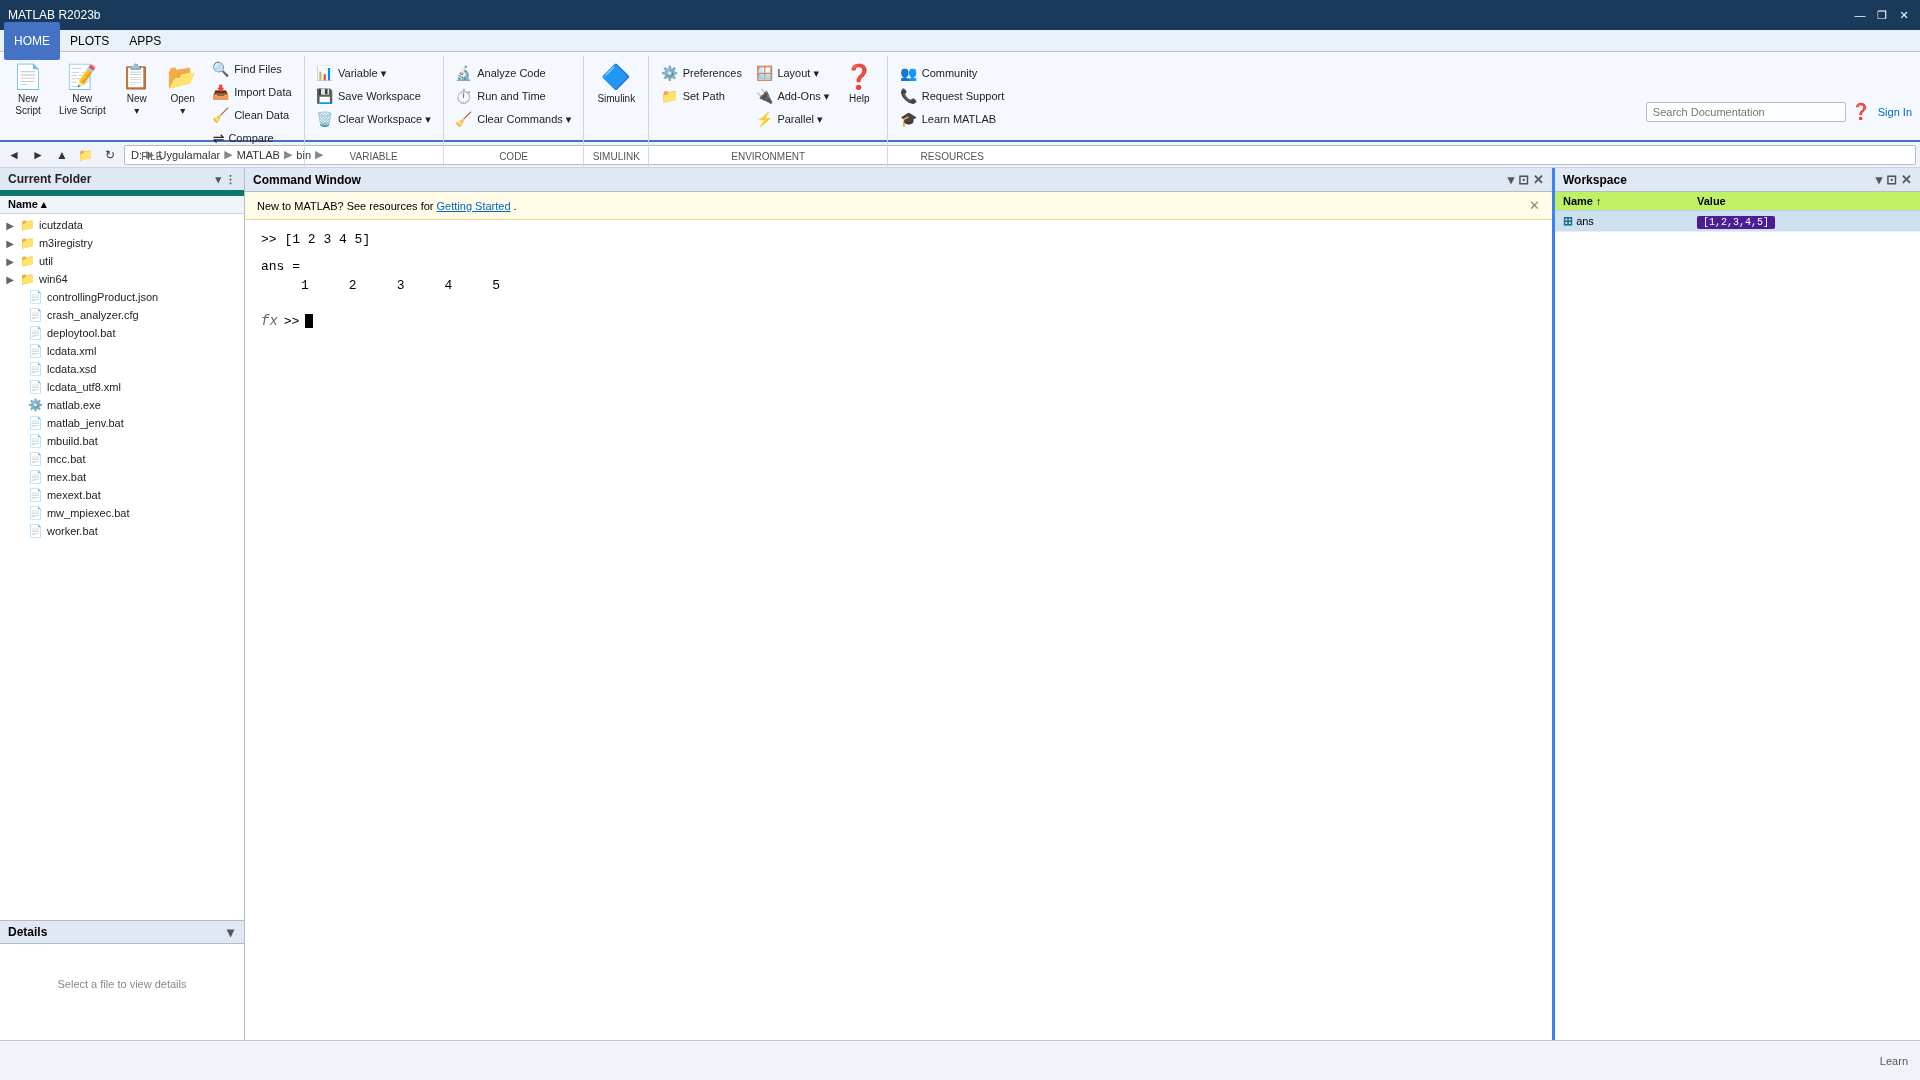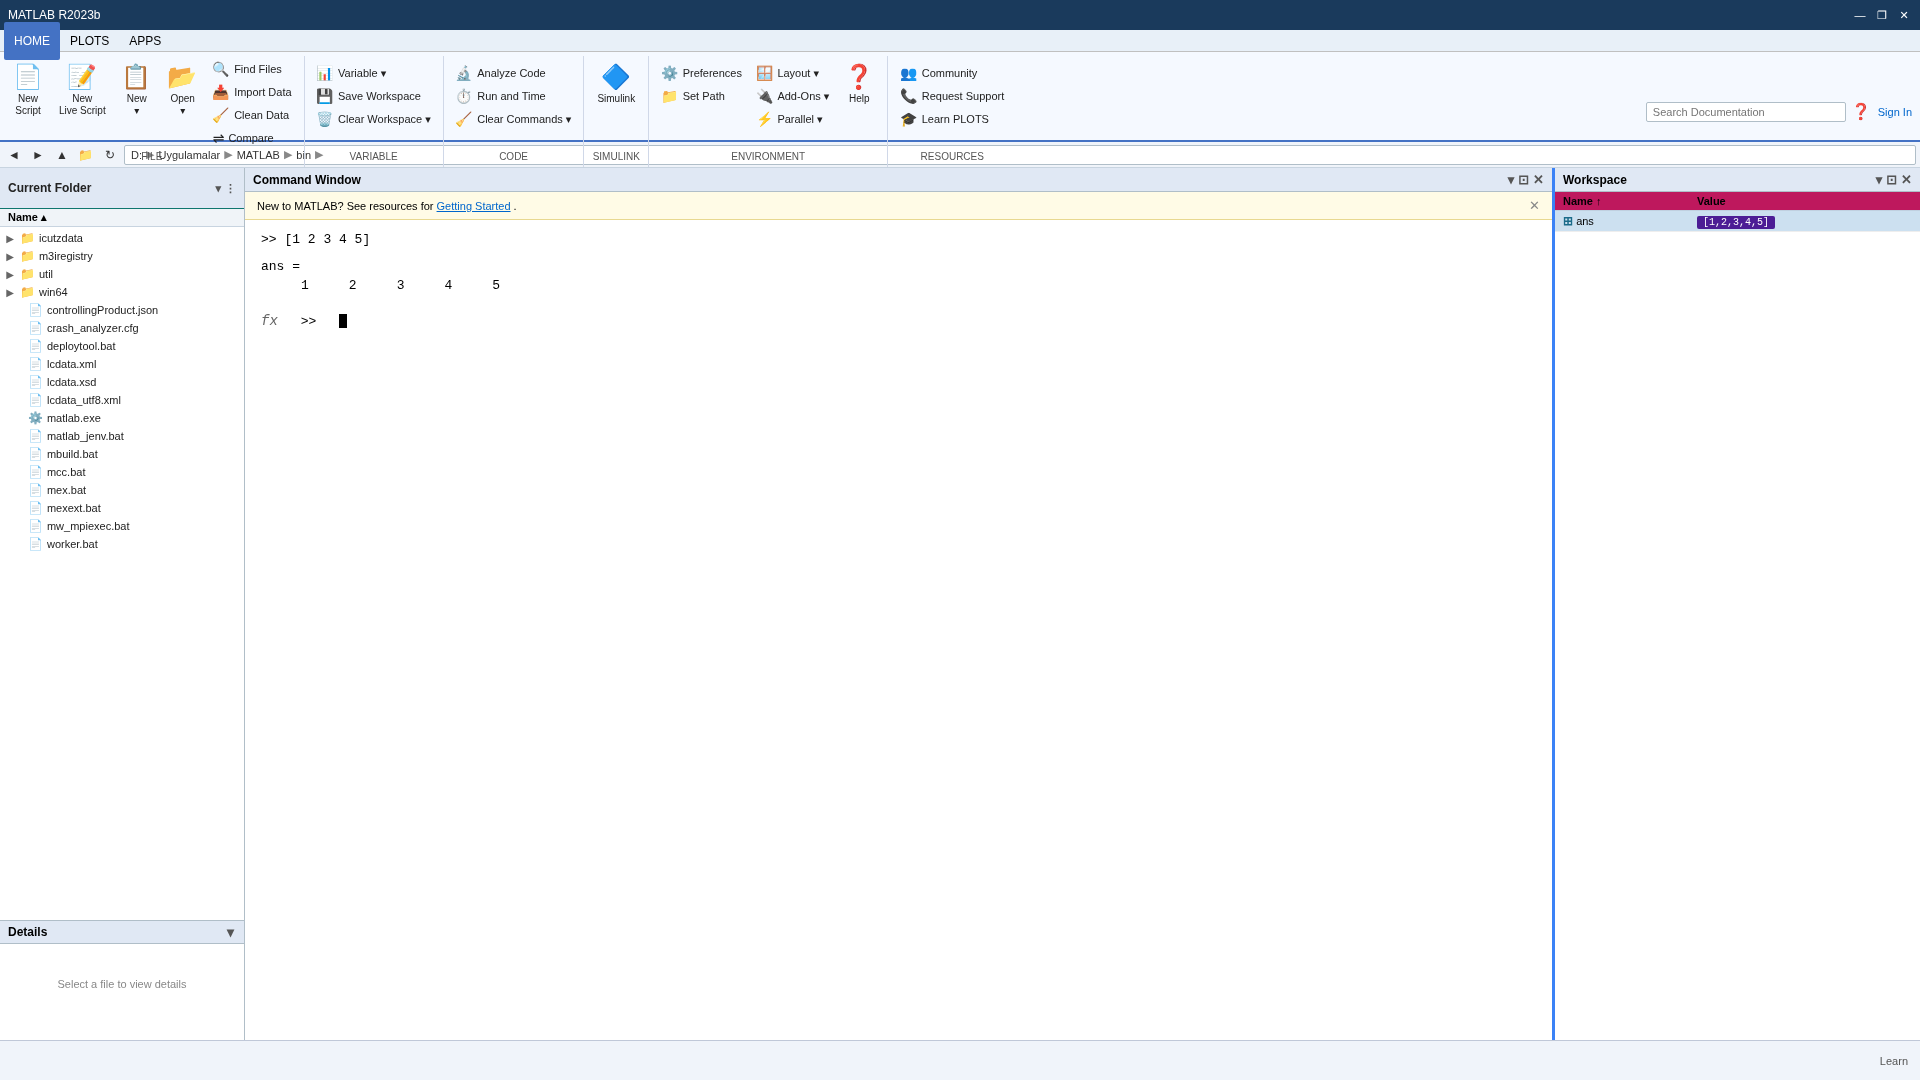--- a/index.html
+++ b/index.html
@@ -161,25 +161,25 @@
     
     #left-panel {
       width: 245px;
       display: flex;
       flex-direction: column;
       border-right: 1px solid #b0bec8;
       background: white;
     }
     .panel-header {
       background: #e0e8f4;
-      padding: 13px 8px;
+      padding: 4px 8px;
       display: flex;
       align-items: center;
       justify-content: space-between;
-      border-bottom: 1px solid #0f766e;
+      border-bottom: 6px solid #0f766e;
       font-size: 12px;
       font-weight: 600;
       color: #222;
     }
     .panel-header-icons { display: flex; gap: 4px; }
     .panel-icon { font-size: 11px; cursor: pointer; color: #555; }
 
     .file-tree {
       flex: 1;
       overflow-y: auto;
@@ -260,21 +260,21 @@
       font-size: 13px;
       overflow-y: auto;
       background: white;
     }
     .cmd-prompt { color: #000; }
     .cmd-output { color: #000; margin-top: 4px; }
     .cmd-result-row { display: flex; gap: 40px; margin-top: 4px; margin-left: 40px; }
     .cmd-input-line {
       display: flex;
       align-items: center;
-      gap: 23px;
+      gap: 6px;
       margin-top: 8px;
     }
     .fx-icon { font-style: italic; font-size: 14px; color: #666; }
 
     
     #right-panel {
       width: 365px;
       display: flex;
       flex-direction: column;
       background: white;
@@ -288,21 +288,21 @@
       border-bottom: 1px solid #b0bec8;
       font-size: 12px;
       font-weight: 600;
       gap: 45px;
     }
     .workspace-table {
       width: 100%;
       border-collapse: collapse;
     }
     .workspace-table th {
-      background: #be185d;
+      background: #bef264;
       padding: 3px 8px;
       text-align: left;
       font-size: 11px;
       font-weight: 600;
       border-bottom: 1px solid #c0d0e0;
       cursor: pointer;
     }
     .workspace-table td {
       padding: 3px 8px;
       font-size: 11px;
@@ -484,21 +484,21 @@
           <div class="ribbon-btn-small">
             <span class="icon">👥</span>
             <span>Community</span>
           </div>
           <div class="ribbon-btn-small">
             <span class="icon">📞</span>
             <span>Request Support</span>
           </div>
           <div class="ribbon-btn-small">
             <span class="icon">🎓</span>
-            <span>Learn PLOTS</span>
+            <span>Learn MATLAB</span>
           </div>
         </div>
       </div>
       <div class="ribbon-group-label">RESOURCES</div>
     </div>
 
     <div style="margin-left:auto; display:flex; align-items:center; gap:6px; padding-right:8px;">
       <input type="text" class="search-doc" placeholder="Search Documentation" style="">
       <span style="font-size:16px; cursor:pointer; color:#555;">❓</span>
       <span style="font-size:11px; color:#0066cc; cursor:pointer;">Sign In</span>

